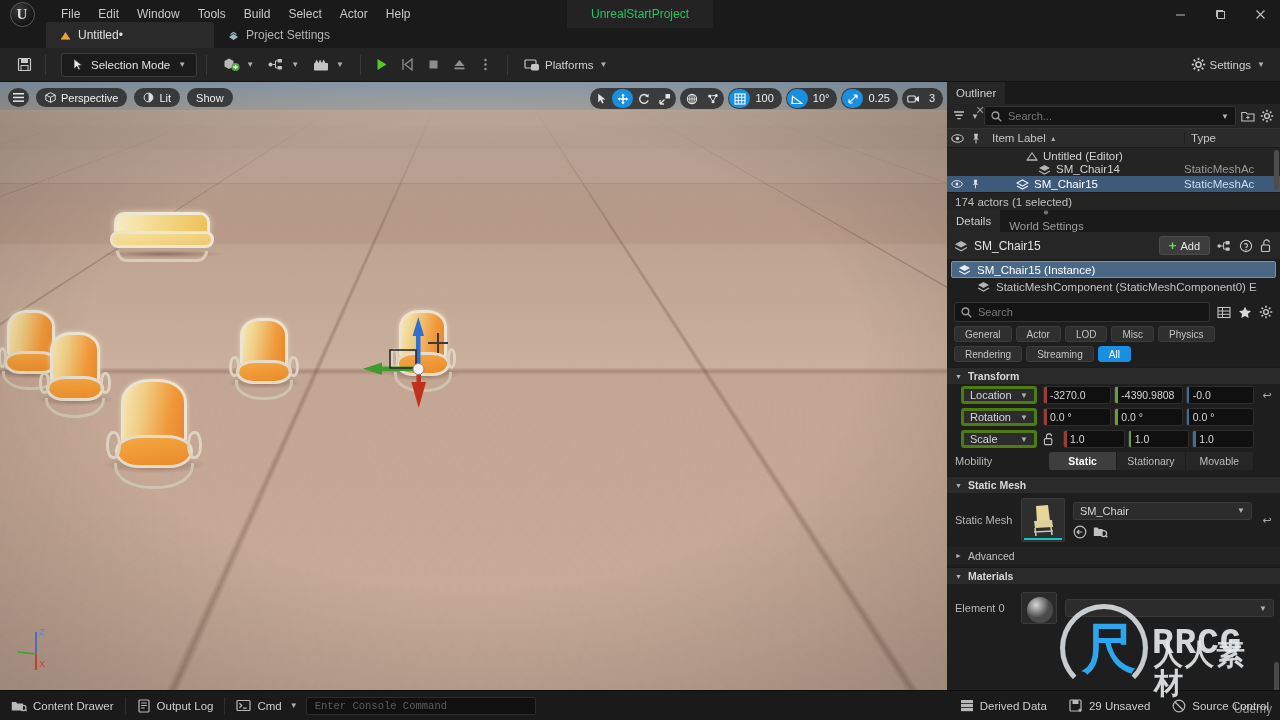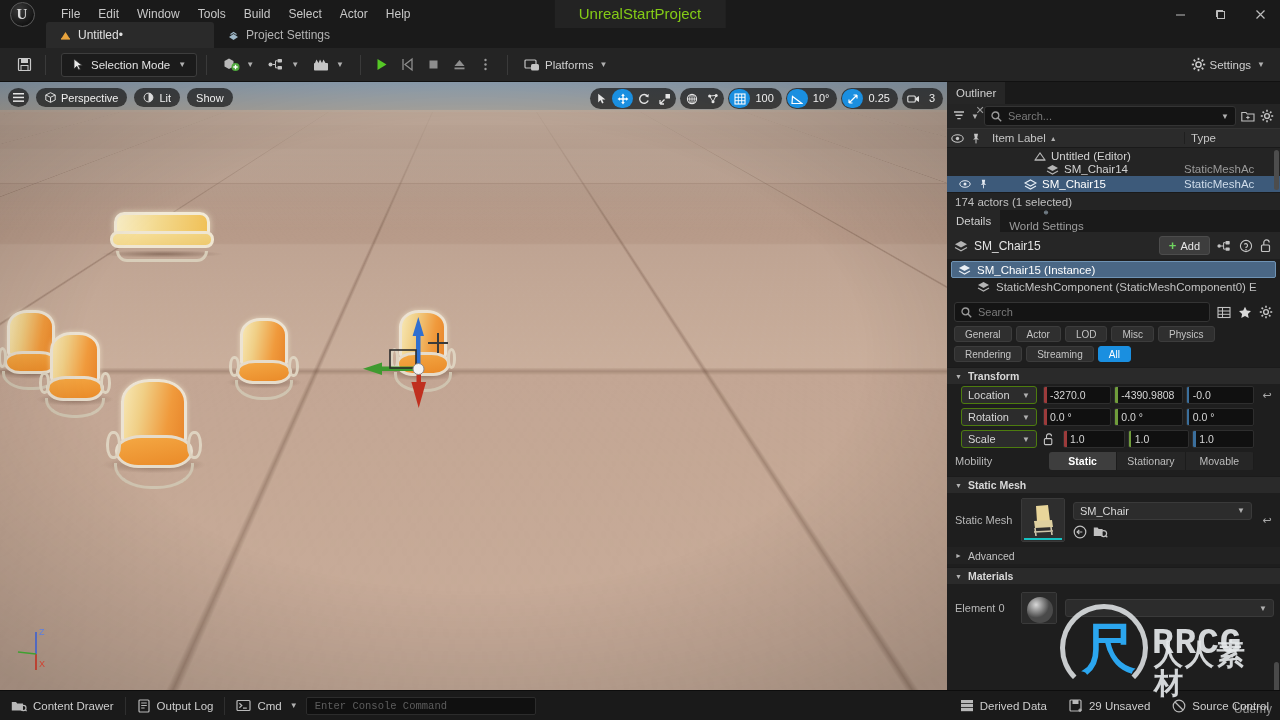--- a/index.html
+++ b/index.html
@@ -30,21 +30,21 @@
     font-weight: bold; line-height: 1;
   }
   .menubar { display: flex; align-items: center; height: 28px; margin-left: 8px; }
   .menu-item {
     padding: 4px 9px; font-size: 12px; color: #c8c8c8; cursor: default;
     border-radius: 2px;
   }
   .win-title {
     position: absolute; left: 50%; transform: translateX(-50%);
     top: 0; height: 28px; line-height: 28px;
-    padding: 0 24px; font-size: 15px; color: #84cc16; background: #232323;
+    padding: 0 24px; font-size: 12px; color: #22c55e; background: #232323;
   }
   .win-ctrls { position: absolute; right: 0; top: 0; height: 28px; display: flex; }
   .win-btn {
     width: 40px; height: 28px; display: flex; align-items: center; justify-content: center;
     font-size: 13px; color: #bcbcbc;
   }
 
   
   .tabstrip {
     position: absolute; left: 0; top: 22px; width: 1280px; height: 26px;
@@ -231,21 +231,21 @@
     display: flex; align-items: center; height: 20px; background: #2b2b2b;
     font-size: 11.5px; color: #c6c6c6; padding-left: 4px;
     border-top: 1px solid #333; border-bottom: 1px solid #1a1a1a;
   }
   .ol-head .col-eye { width: 21px; text-align: center; }
   .ol-head .col-pin { width: 20px; text-align: center; }
   .ol-head .col-label { flex: 1; display:flex; align-items:center; gap:4px;}
   .ol-head .col-type { width: 96px; padding-left: 6px; border-left: 1px solid #1f1f1f;}
   .ol-row {
     display: flex; align-items: center; height: 16px; font-size: 11.5px;
-    color: #d2d2d2; padding-left: 12px; position: relative;
+    color: #d2d2d2; padding-left: 4px; position: relative;
   }
   .ol-row .col-eye { width: 21px; text-align: center; color:#a5a5a5; font-size:10px;}
   .ol-row .col-pin { width: 20px; text-align: center; color:#a5a5a5; font-size:10px;}
   .ol-row .col-label { flex: 1; display: flex; align-items: center; gap: 5px; overflow:hidden;}
   .ol-row .col-type { width: 96px; color: #9a9a9a; overflow: hidden; white-space: nowrap; }
   .ol-row.sel { background: #3d5a7a; color: #fff; }
   .ol-row.sel .col-type { color: #cfdcea; }
   .ol-status {
     height: 18px; background: #242424; font-size: 11.5px; color: #c0c0c0;
     display: flex; align-items: center; padding-left: 8px;
@@ -291,21 +291,21 @@
     display: flex; align-items: center; gap: 6px; height: 17px;
     background: #2a2a2a; font-size: 10.5px; font-weight: bold; color: #d8d8d8;
     padding-left: 8px; border-top: 1px solid #1b1b1b;
   }
   .tri { font-size: 7px; color: #b4b4b4; }
   .prop-row { display: flex; align-items: center; height: 22px; padding: 0 6px 0 8px; gap: 6px; }
   .prop-lbl { width: 58px; font-size: 11px; color: #b8b8b8; }
   .combo {
     display: flex; align-items: center; justify-content: space-between;
     width: 76px; height: 18px; padding: 0 6px; background: #2c2c2c;
-    border: 1px solid #4d7c0f; border-radius: 3px; font-size: 11px; color: #d6d6d6;
+    border: 3px solid #4d7c0f; border-radius: 3px; font-size: 11px; color: #d6d6d6;
   }
   .vec { display: flex; gap: 3px; flex: 1; }
   .num {
     flex: 1; height: 18px; background: #101010; border: 1px solid #2e2e2e;
     border-radius: 2px; display: flex; align-items: center;
     font-size: 10.5px; color: #d6d6d6; padding-left: 6px; position: relative; overflow:hidden;
   }
   .num:before { content:''; position:absolute; left:0; top:0; bottom:0; width:2.5px; }
   .num.x:before { background:#9c3b3b; }
   .num.y:before { background:#6f9c3b; }

